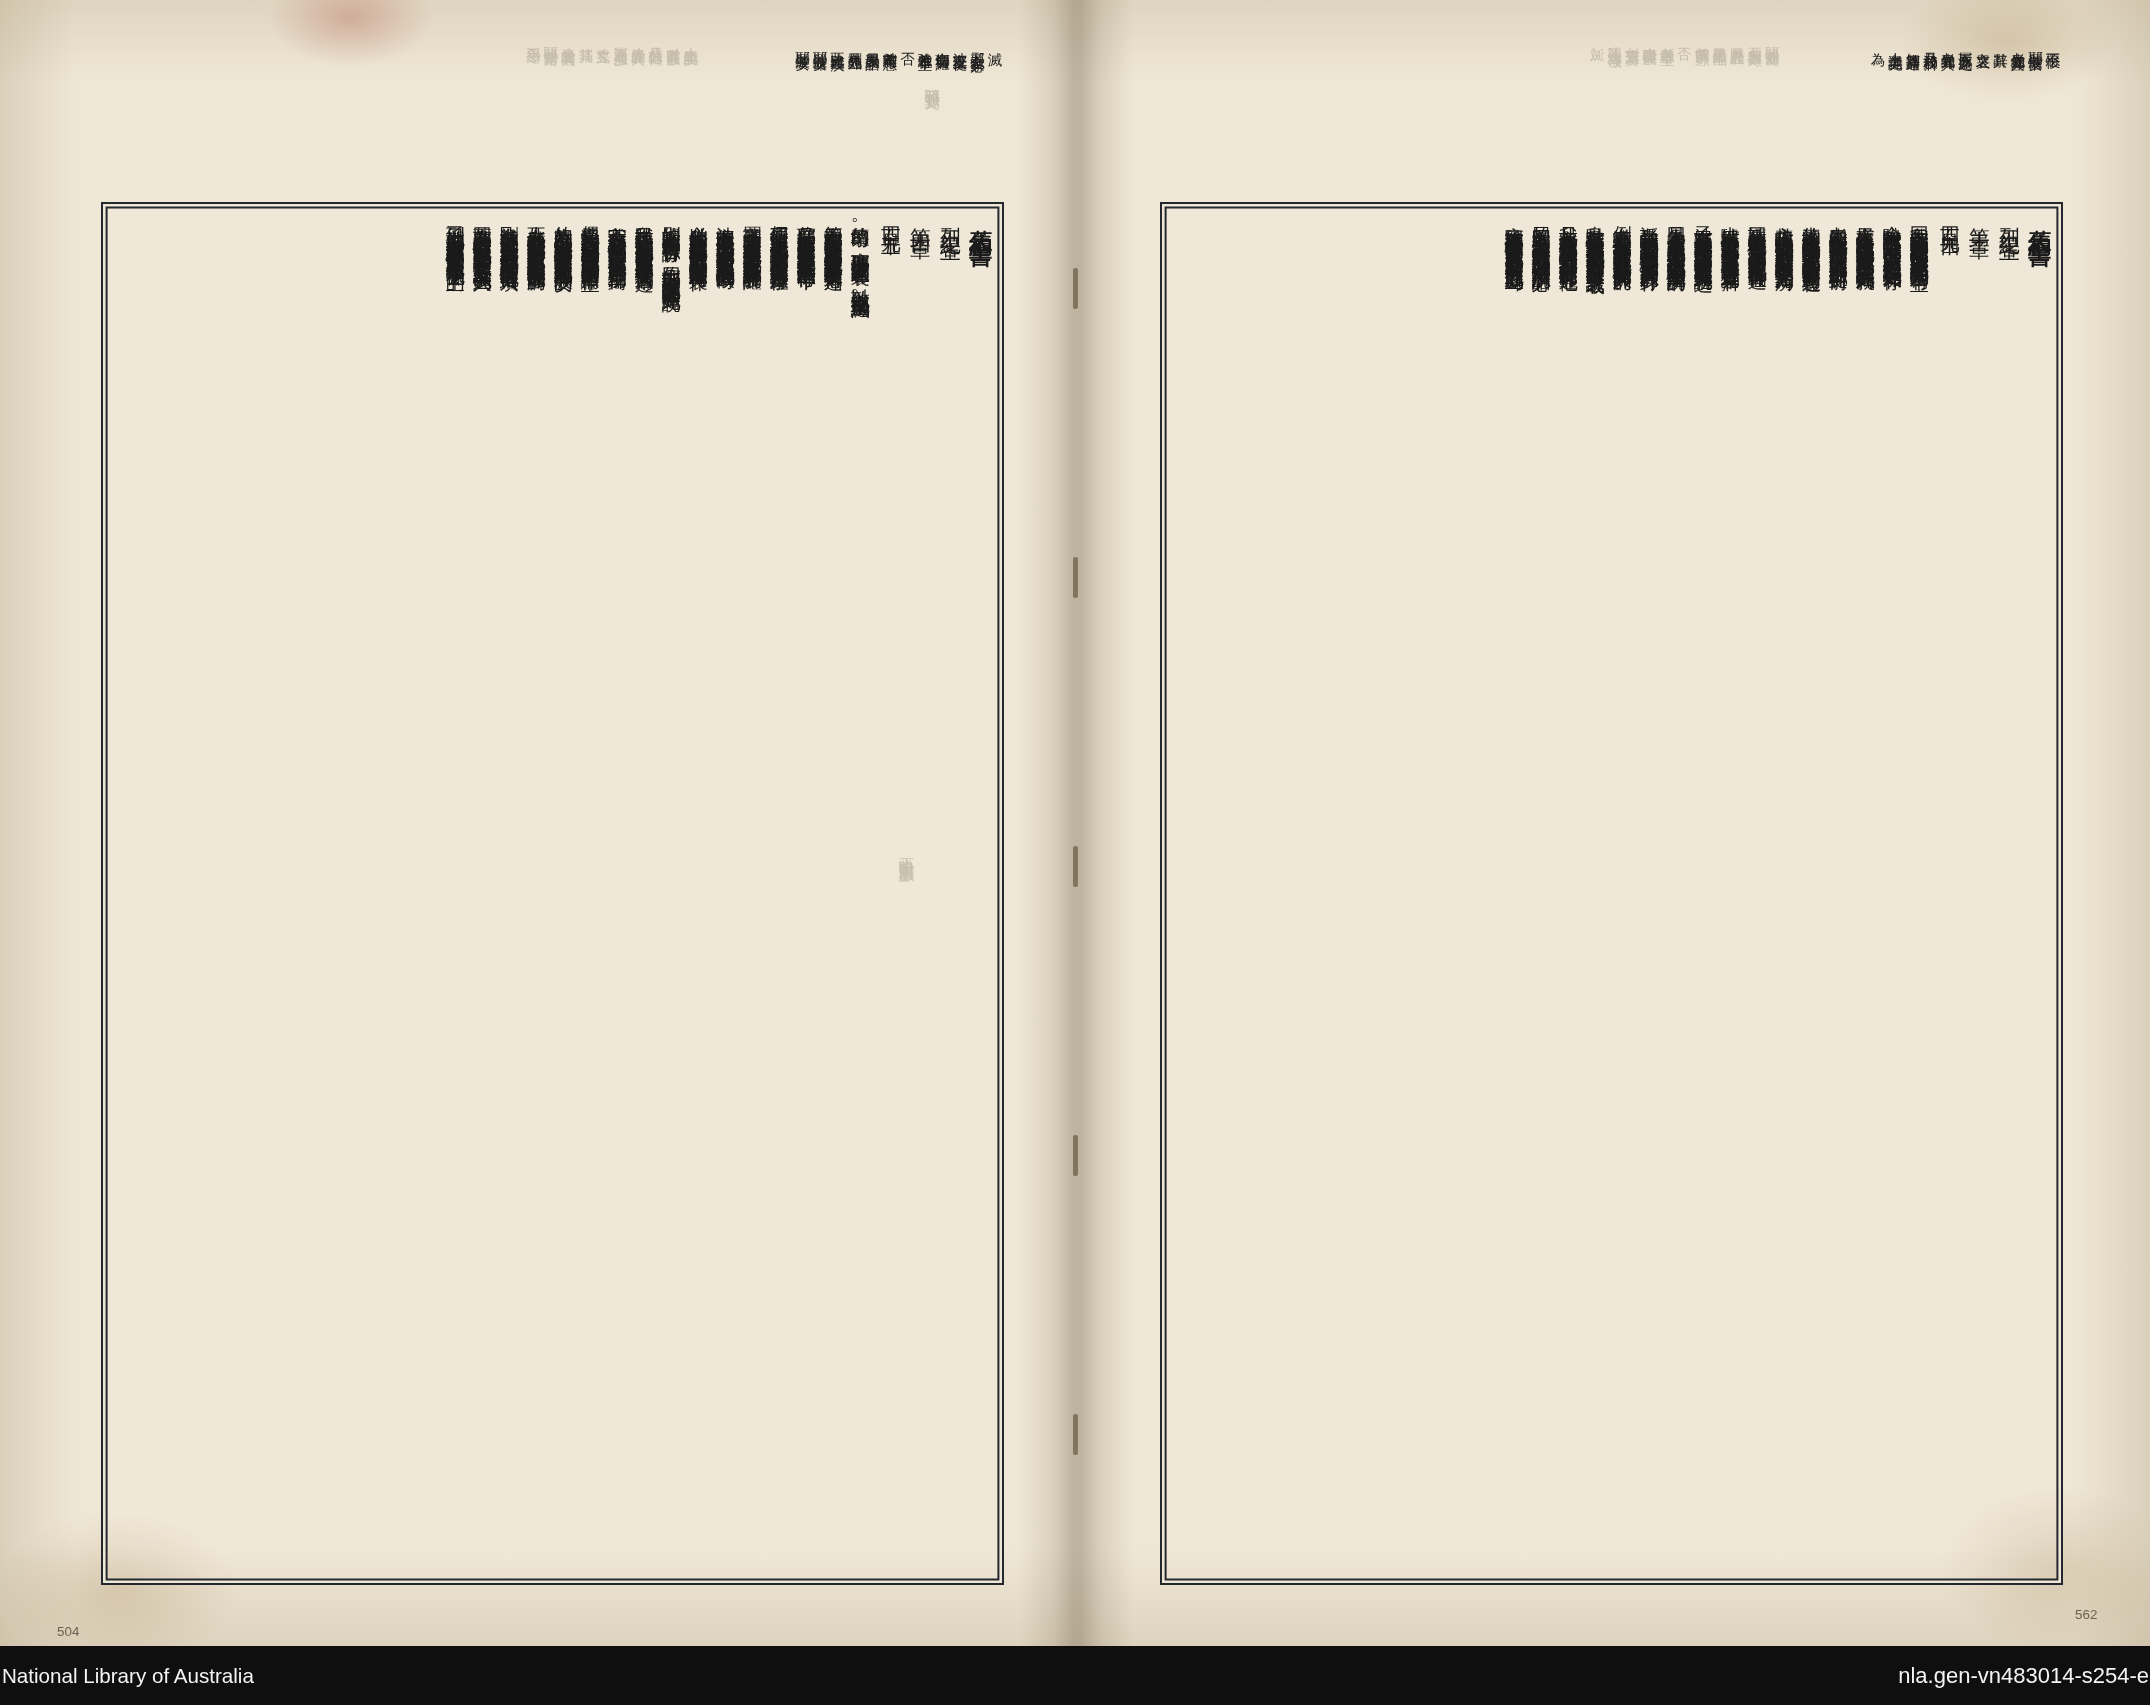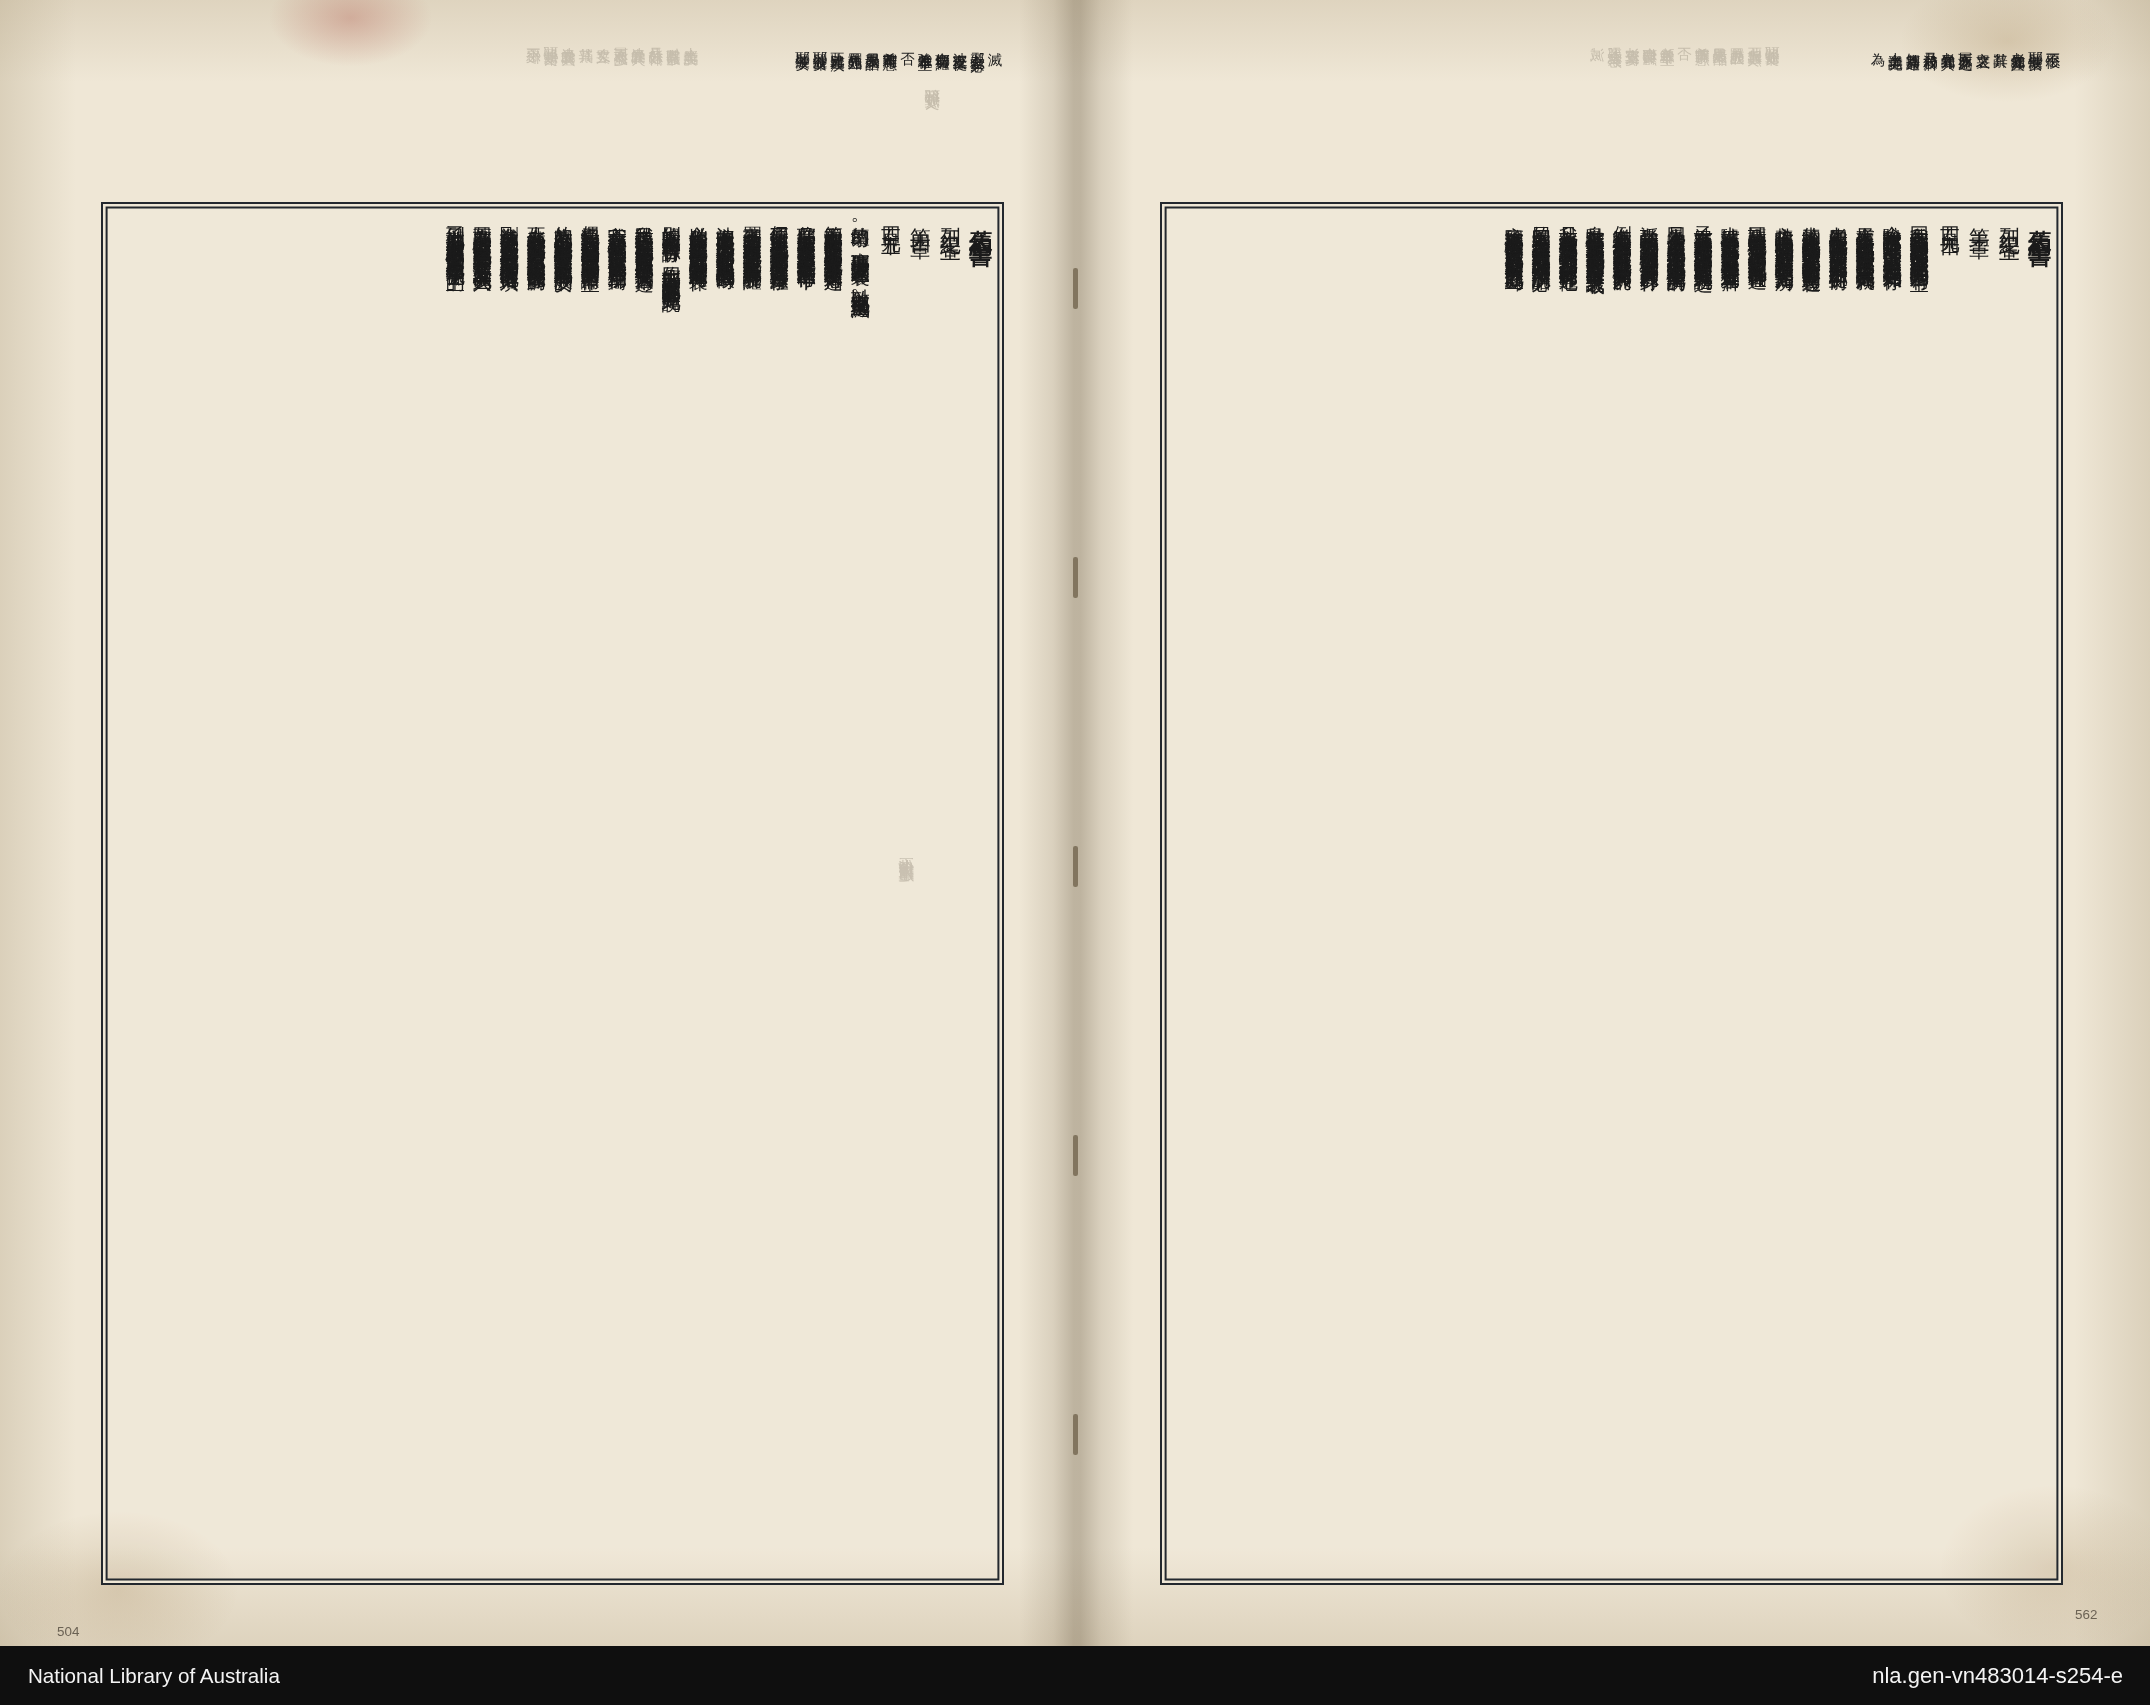--- a/index.html
+++ b/index.html
@@ -184,21 +184,21 @@
   
   .footer {
     position: absolute;
     left: 0; top: 1646px;
     width: 2151px; height: 59px;
     background: #0f0f0f;
     color: #f4f4f4;
     display: flex;
     align-items: center;
     justify-content: space-between;
-    padding: 0 28px;
+    padding: 0 2px;
     box-sizing: border-box;
     font-size: 20.6px;
     font-family: "Liberation Sans", sans-serif;
   }
   .footer .right-id { font-size: 22px; }
 
   .smallmark {
     position: absolute;
     font-size: 13.4px;
     color: #6b6254;

